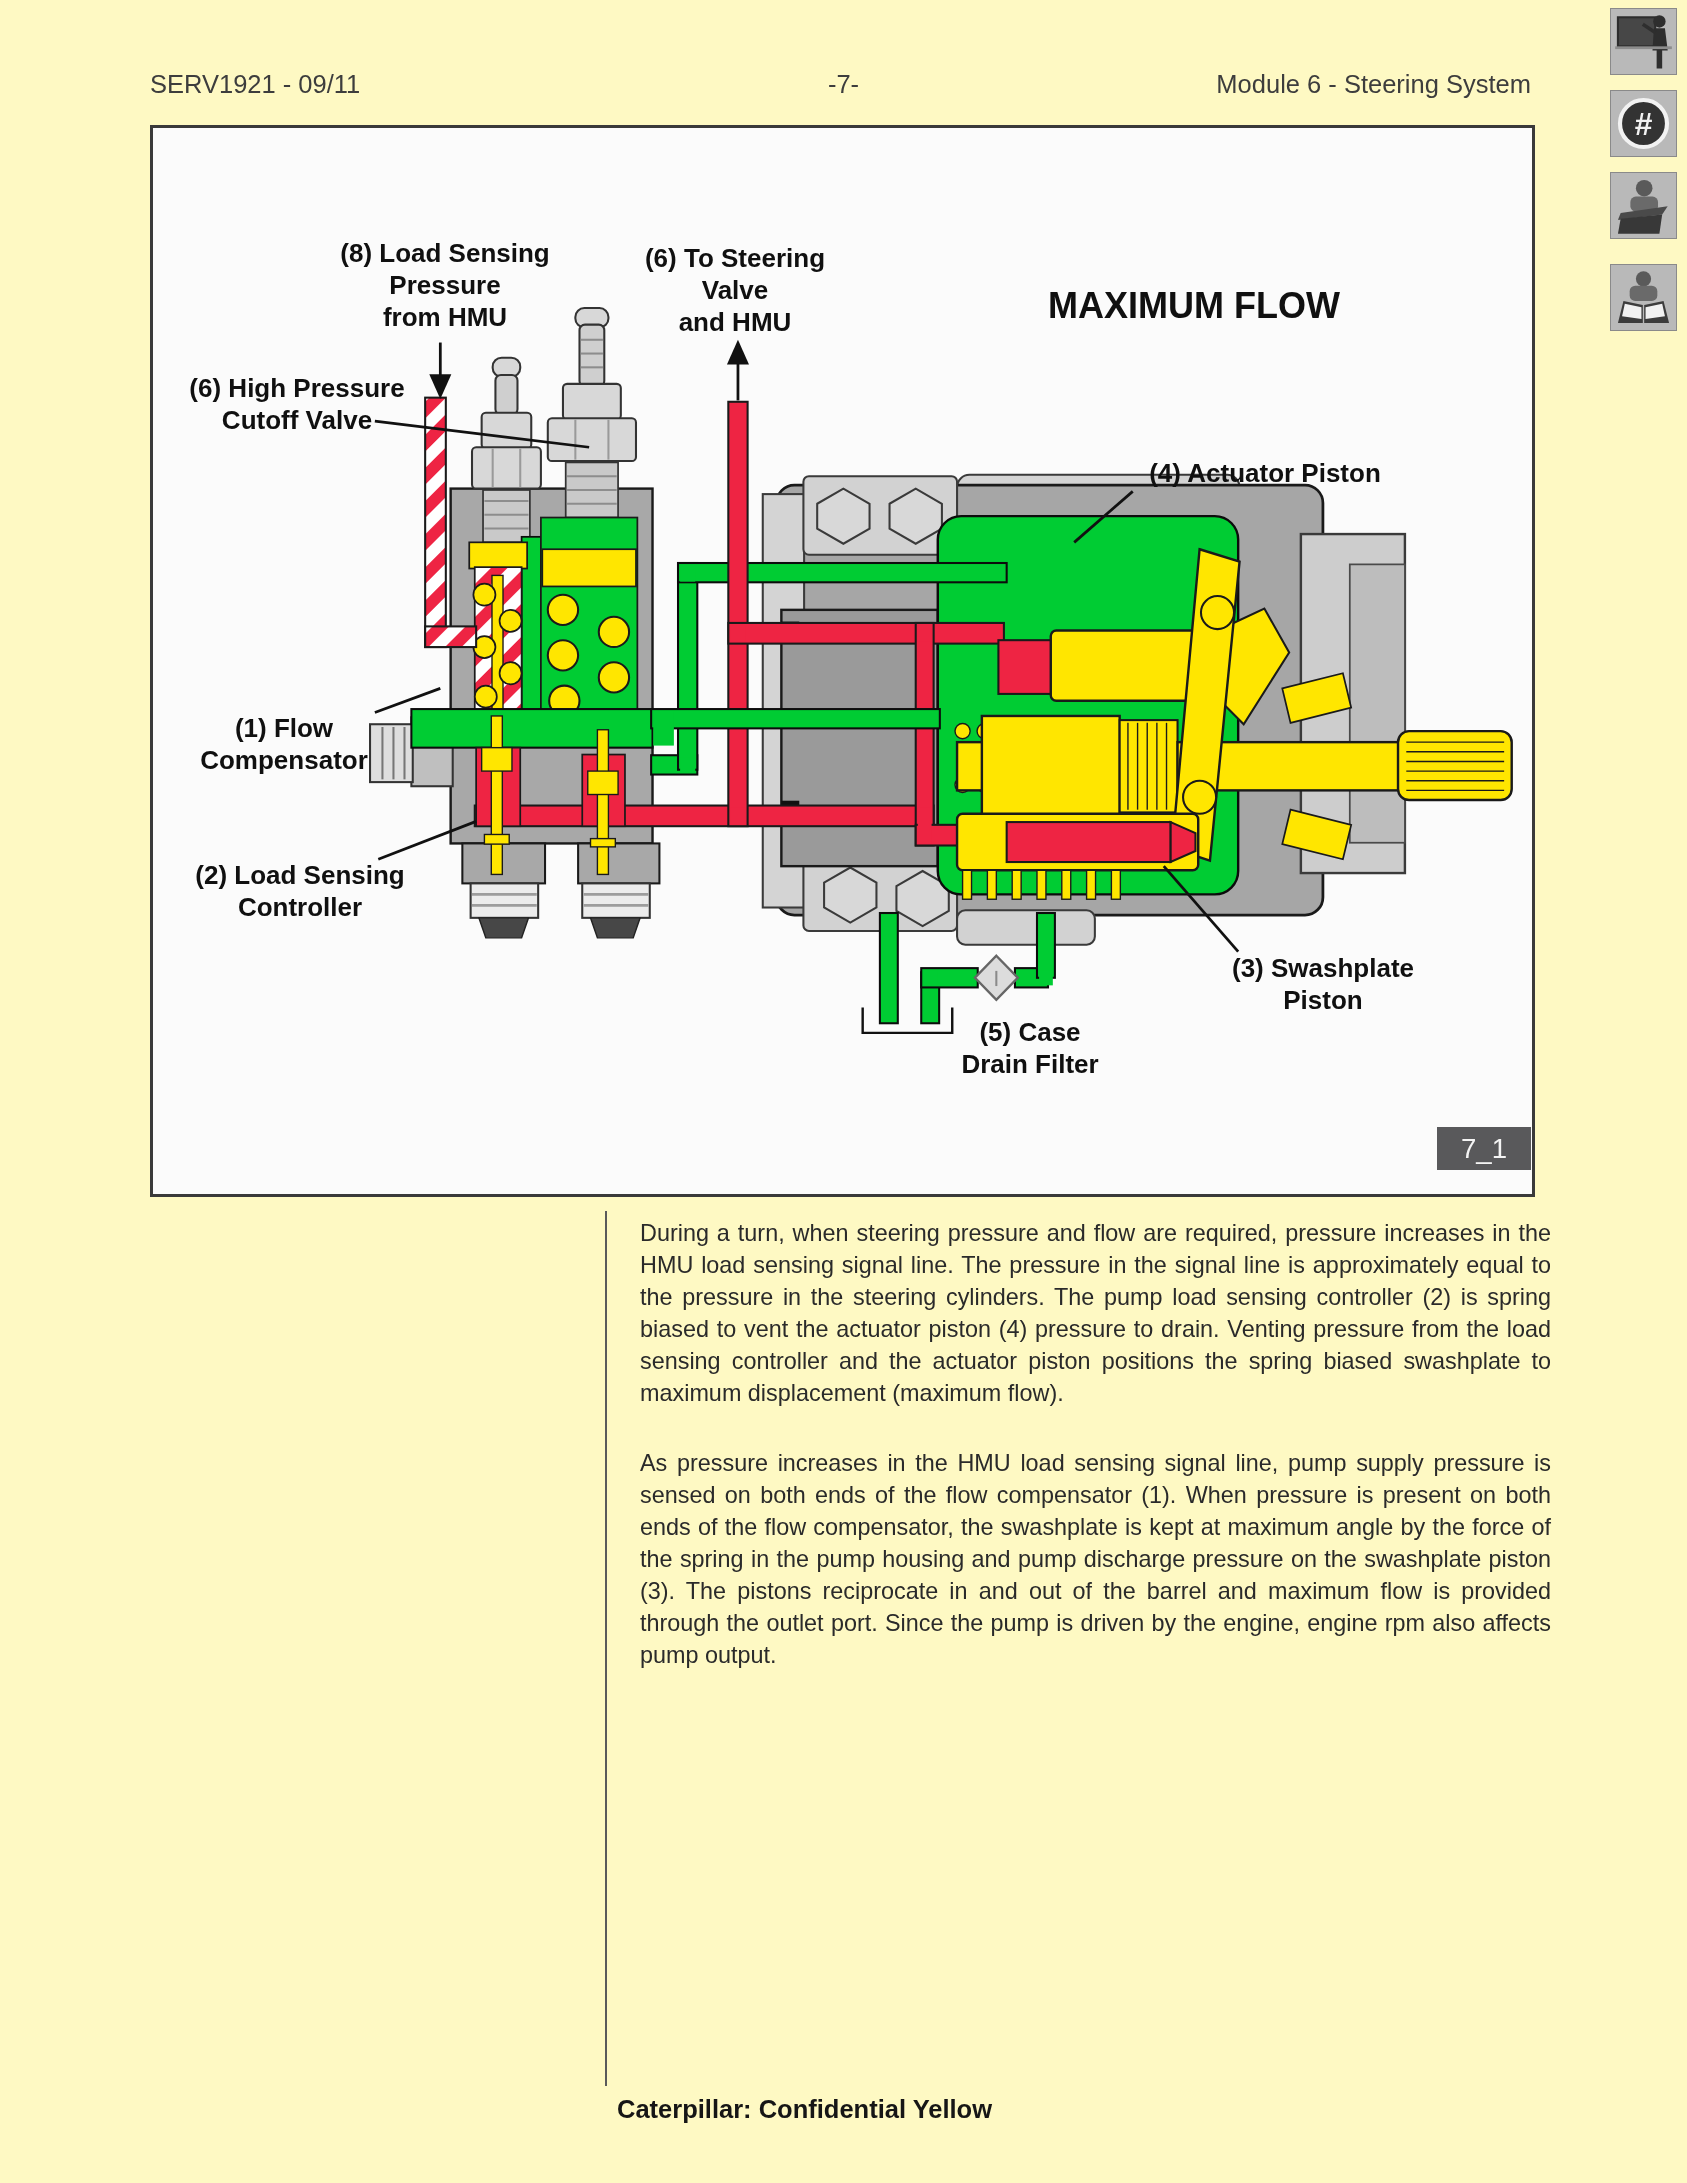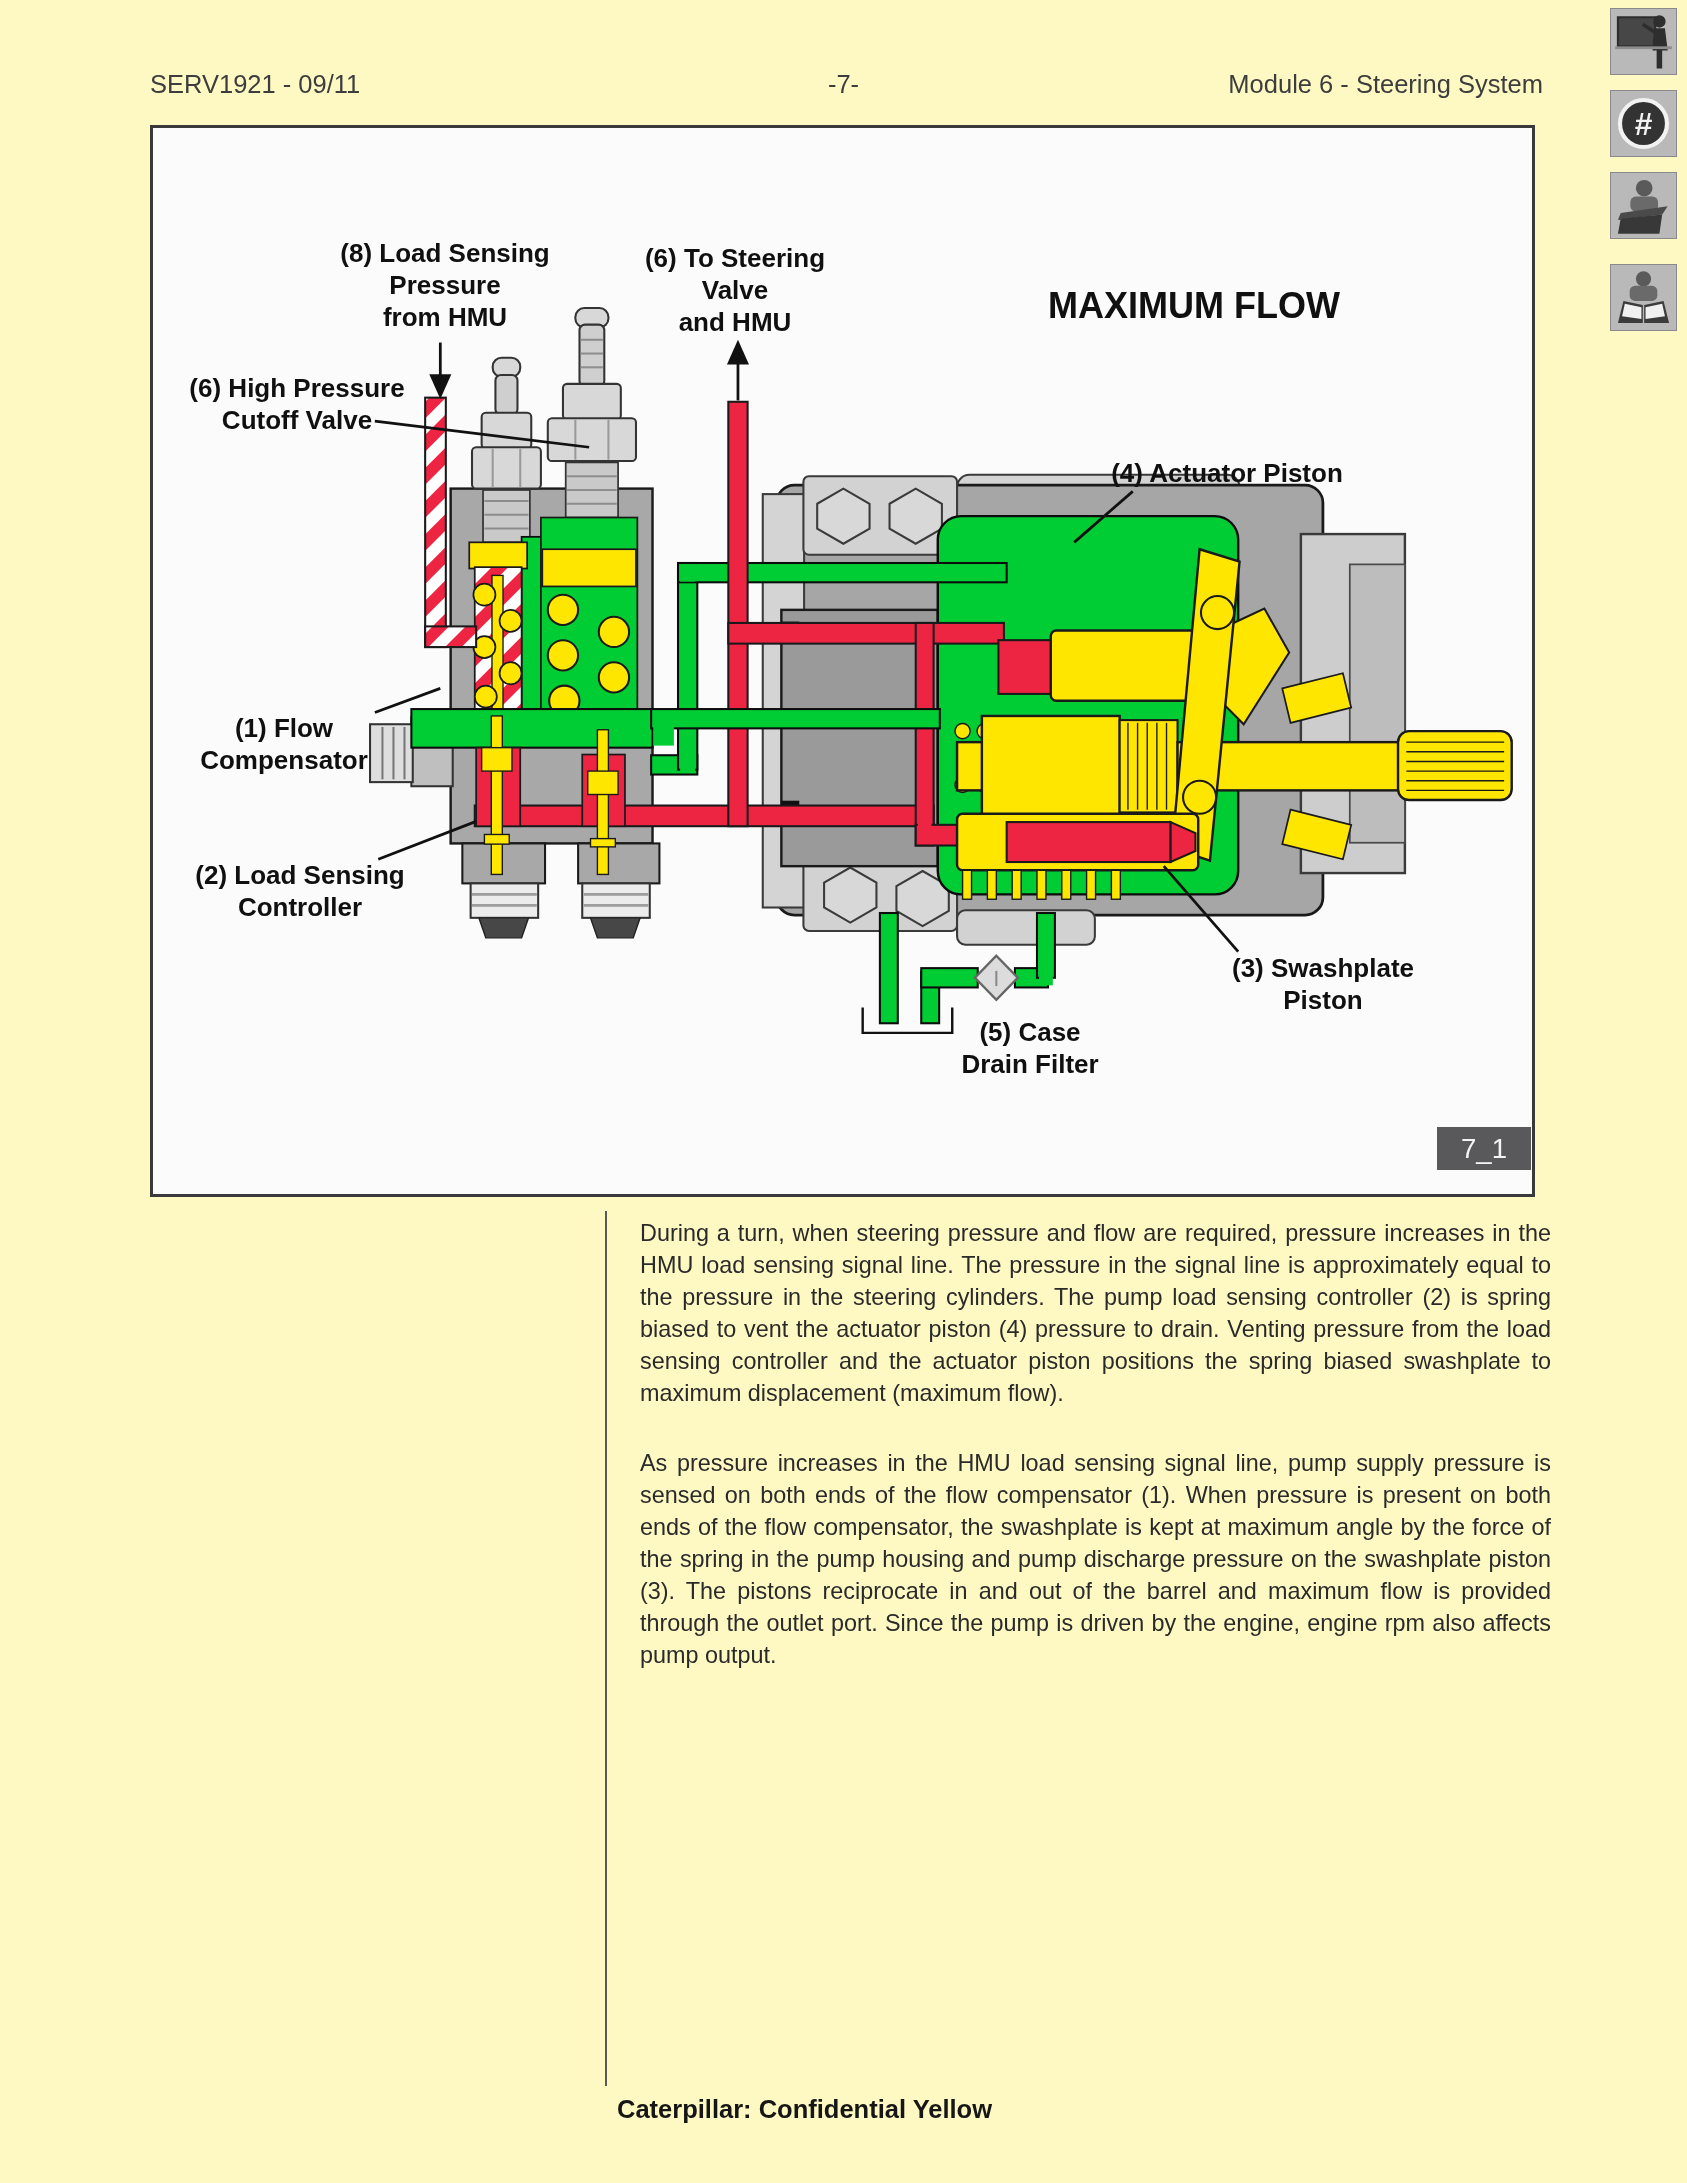--- a/index.html
+++ b/index.html
@@ -3,21 +3,21 @@
 <meta charset="utf-8">
 <style>
   html,body{margin:0;padding:0;}
   body{background:#e9e9e9;font-family:"Liberation Sans",sans-serif;}
   .page{position:relative;width:1687px;height:2183px;background:#fef9c3;overflow:hidden;}
 
   
   .hdr{position:absolute;top:70px;font-size:25.5px;color:#3d3d3d;white-space:nowrap;}
   .hdr-left{left:150px;}
   .hdr-center{left:0;width:1687px;text-align:center;}
-  .hdr-right{right:144px;}
+  .hdr-right{right:156px;}
 
   
   .icon-col{position:absolute;top:8.3px;right:11px;width:66px;}
   .icon{width:65px;height:65px;margin-bottom:15px;background:#b9b9b9;border:0.7px solid #8a8a8a;
         display:flex;align-items:center;justify-content:center;cursor:pointer;}
   .icon:nth-child(3){margin-bottom:25px;}
   .icon svg{display:block;}
 
   
   .figure-box{position:absolute;left:150px;top:125px;width:1385px;height:1072px;
@@ -341,21 +341,21 @@
         <div>Cutoff Valve</div>
     </div>
     <div class="fig-label" style="left:131px;top:584px;">
       <div>(1) Flow</div>
         <div>Compensator</div>
     </div>
     <div class="fig-label" style="left:147px;top:731px;">
       <div>(2) Load Sensing</div>
         <div>Controller</div>
     </div>
-    <div class="fig-label" style="left:1074px;top:329px;">
+    <div class="fig-label" style="left:1112px;top:329px;">
       <div>(4) Actuator Piston</div>
     </div>
     <div class="fig-label" style="left:1170px;top:824px;">
       <div>(3) Swashplate</div>
         <div>Piston</div>
     </div>
     <div class="fig-label" style="left:877px;top:888px;">
       <div>(5) Case</div>
         <div>Drain Filter</div>
     </div>

